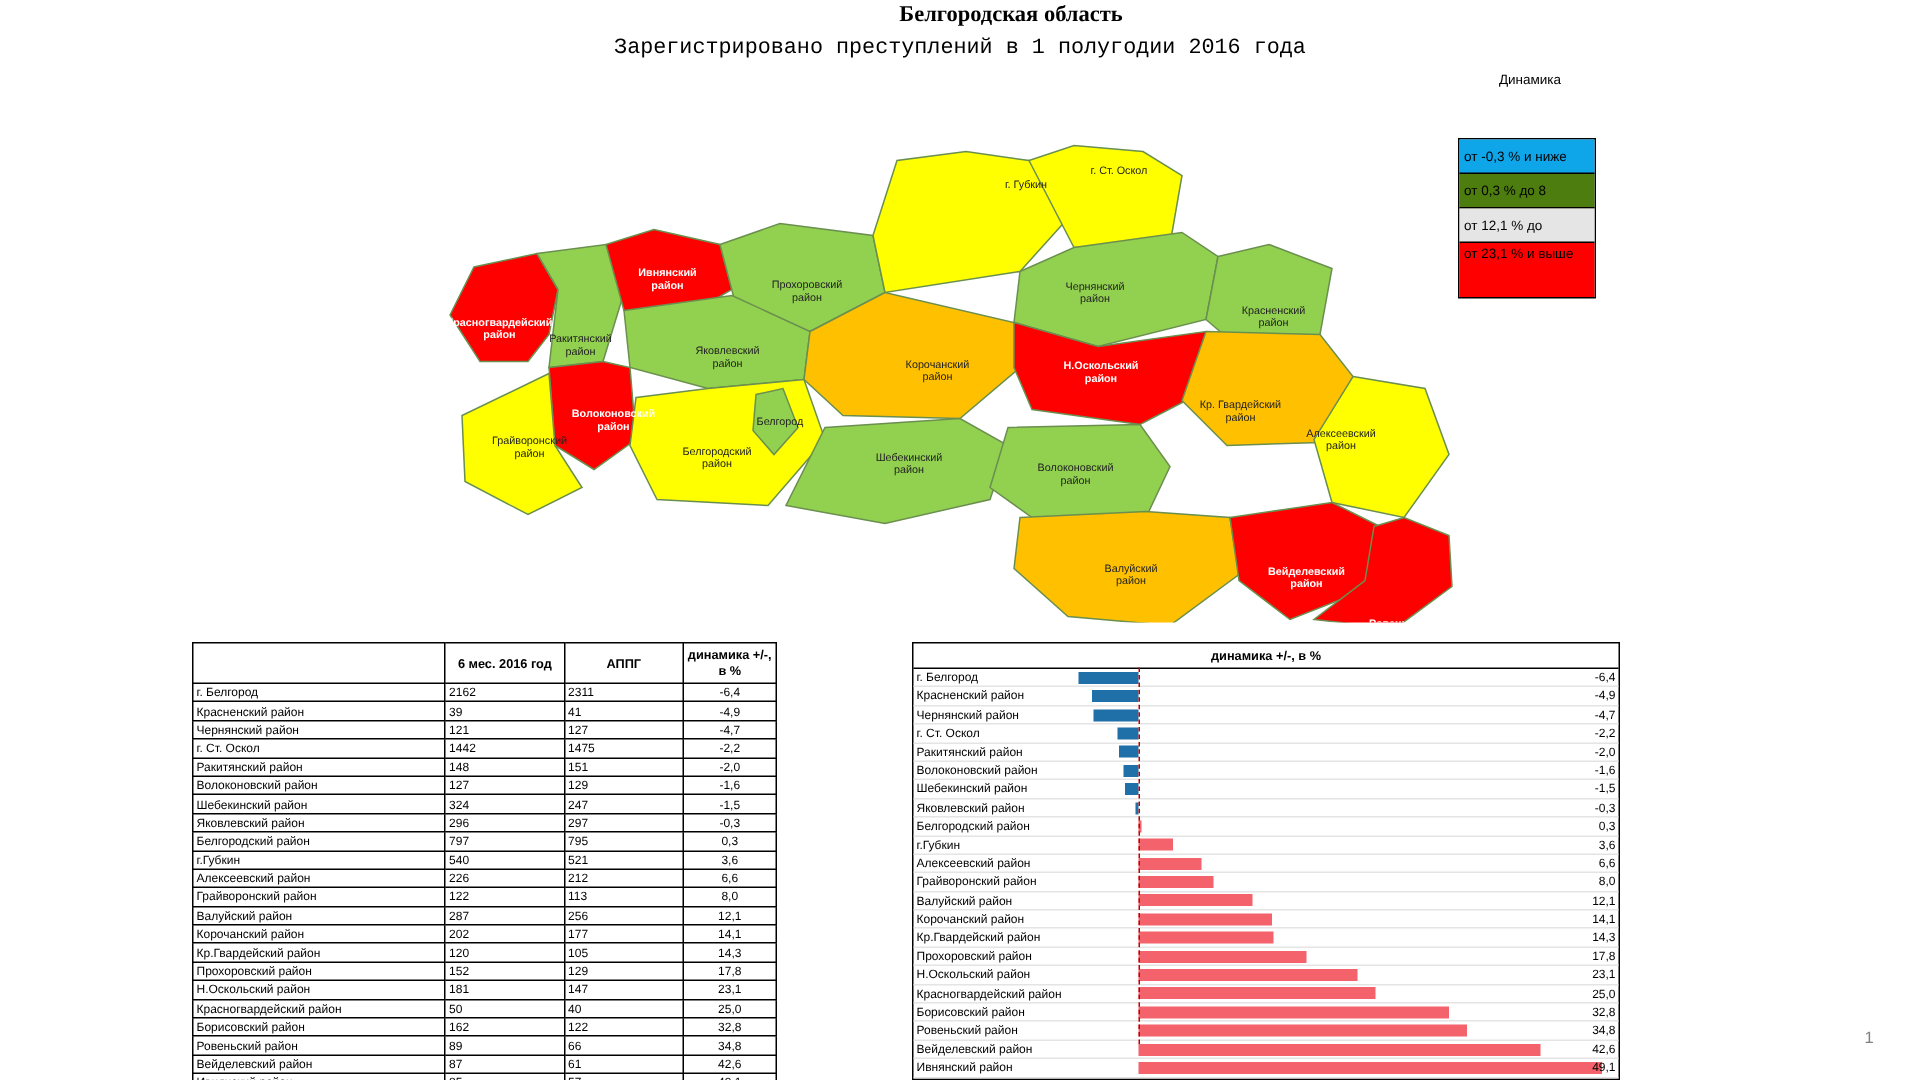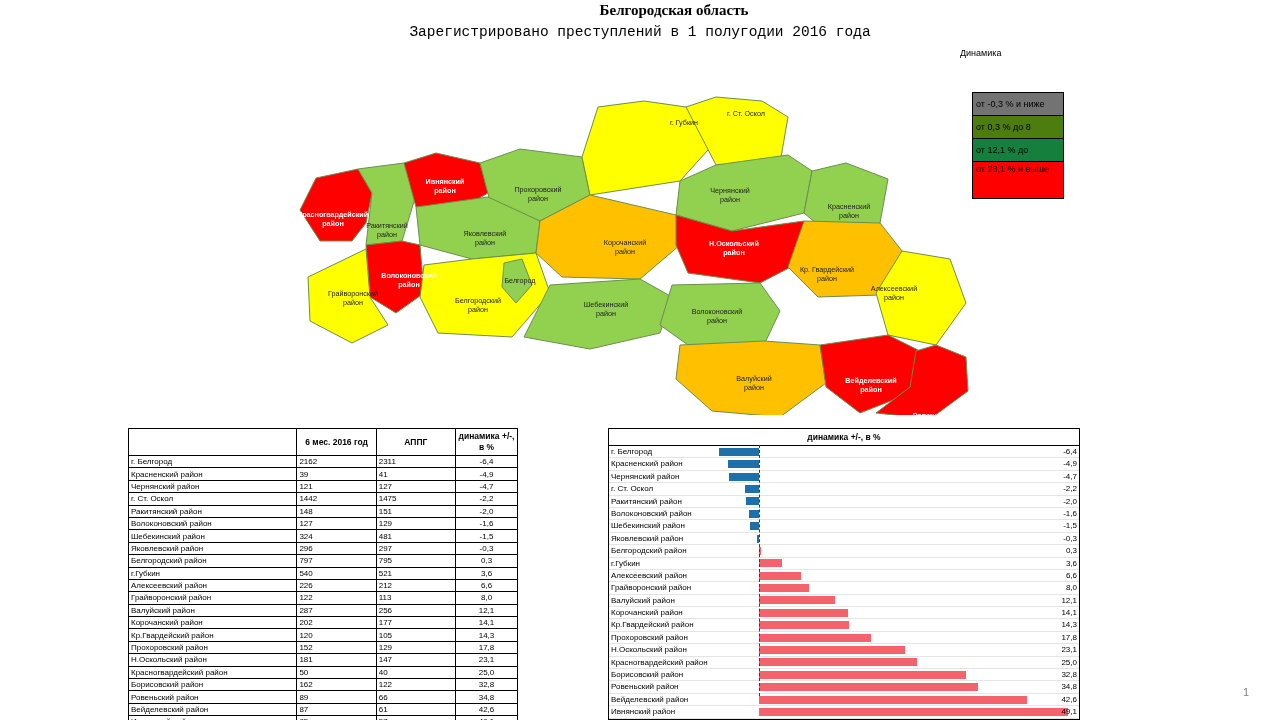--- a/index.html
+++ b/index.html
@@ -17,21 +17,21 @@
   }
   #map-wrap{position:absolute;left:120px;top:45px;width:850px;height:370px;}
   #map-wrap svg{display:block;}
   .reg-label{
     font-size:7.2px;fill:#222;font-family:"Liberation Sans", sans-serif;
     text-anchor:middle;pointer-events:none;
   }
   .reg-label.white{fill:#ffffff;}
   .reg-label.bold{font-weight:bold;}
   #legend-title{
-    position:absolute;left:960px;top:48px;width:120px;
+    position:absolute;left:960px;top:48px;width:120px;text-align:center;
     font-size:9px;
   }
   #legend{
     position:absolute;left:972px;top:92px;width:90px;border:1px solid #000;background:#fff;
   }
   .leg-row{
     height:22px;border-bottom:1px solid #000;font-size:9px;
     display:flex;align-items:center;padding-left:3px;line-height:10px;
   }
   .leg-row:last-child{border-bottom:none;height:34px;align-items:flex-start;padding-top:2px;}
@@ -146,27 +146,27 @@
         <text class="reg-label" x="597" y="269"><tspan x="597" dy="0">Волоконовский</tspan><tspan x="597" dy="8.6">район</tspan></text>
         <text class="reg-label" x="634" y="336"><tspan x="634" dy="0">Валуйский</tspan><tspan x="634" dy="8.6">район</tspan></text>
         <text class="reg-label white bold" x="751" y="338"><tspan x="751" dy="0">Вейделевский</tspan><tspan x="751" dy="8.6">район</tspan></text>
         <text class="reg-label white bold" x="814" y="373"><tspan x="814" dy="0">Ровеньский</tspan><tspan x="814" dy="8.6">район</tspan></text>
       </g>
 </svg>
 </div>
 
 <div id="legend-title">Динамика</div>
 <div id="legend">
-    <div class="leg-row" style="background: #737373;">
+    <div class="leg-row" style="background: #0ea5e9;">
       <span>от -0,3 % и ниже</span>
     </div>
     <div class="leg-row" style="background: #4d7c0f;">
       <span>от 0,3 % до 8</span>
     </div>
-    <div class="leg-row" style="background: #15803d;">
+    <div class="leg-row" style="background: #e5e5e5;">
       <span>от 12,1 % до</span>
     </div>
     <div class="leg-row" style="background: rgb(255, 0, 0);">
       <span>от 23,1 % и выше</span>
     </div>
   </div>
 
 <table id="table">
   <thead>
     <tr>
@@ -209,21 +209,21 @@
       </tr>
       <tr>
         <td class="name">Волоконовский район</td>
         <td class="num">127</td>
         <td class="num">129</td>
         <td class="dyn">-1,6</td>
       </tr>
       <tr>
         <td class="name">Шебекинский район</td>
         <td class="num">324</td>
-        <td class="num">481</td>
+        <td class="num">247</td>
         <td class="dyn">-1,5</td>
       </tr>
       <tr>
         <td class="name">Яковлевский район</td>
         <td class="num">296</td>
         <td class="num">297</td>
         <td class="dyn">-0,3</td>
       </tr>
       <tr>
         <td class="name">Белгородский район</td>

